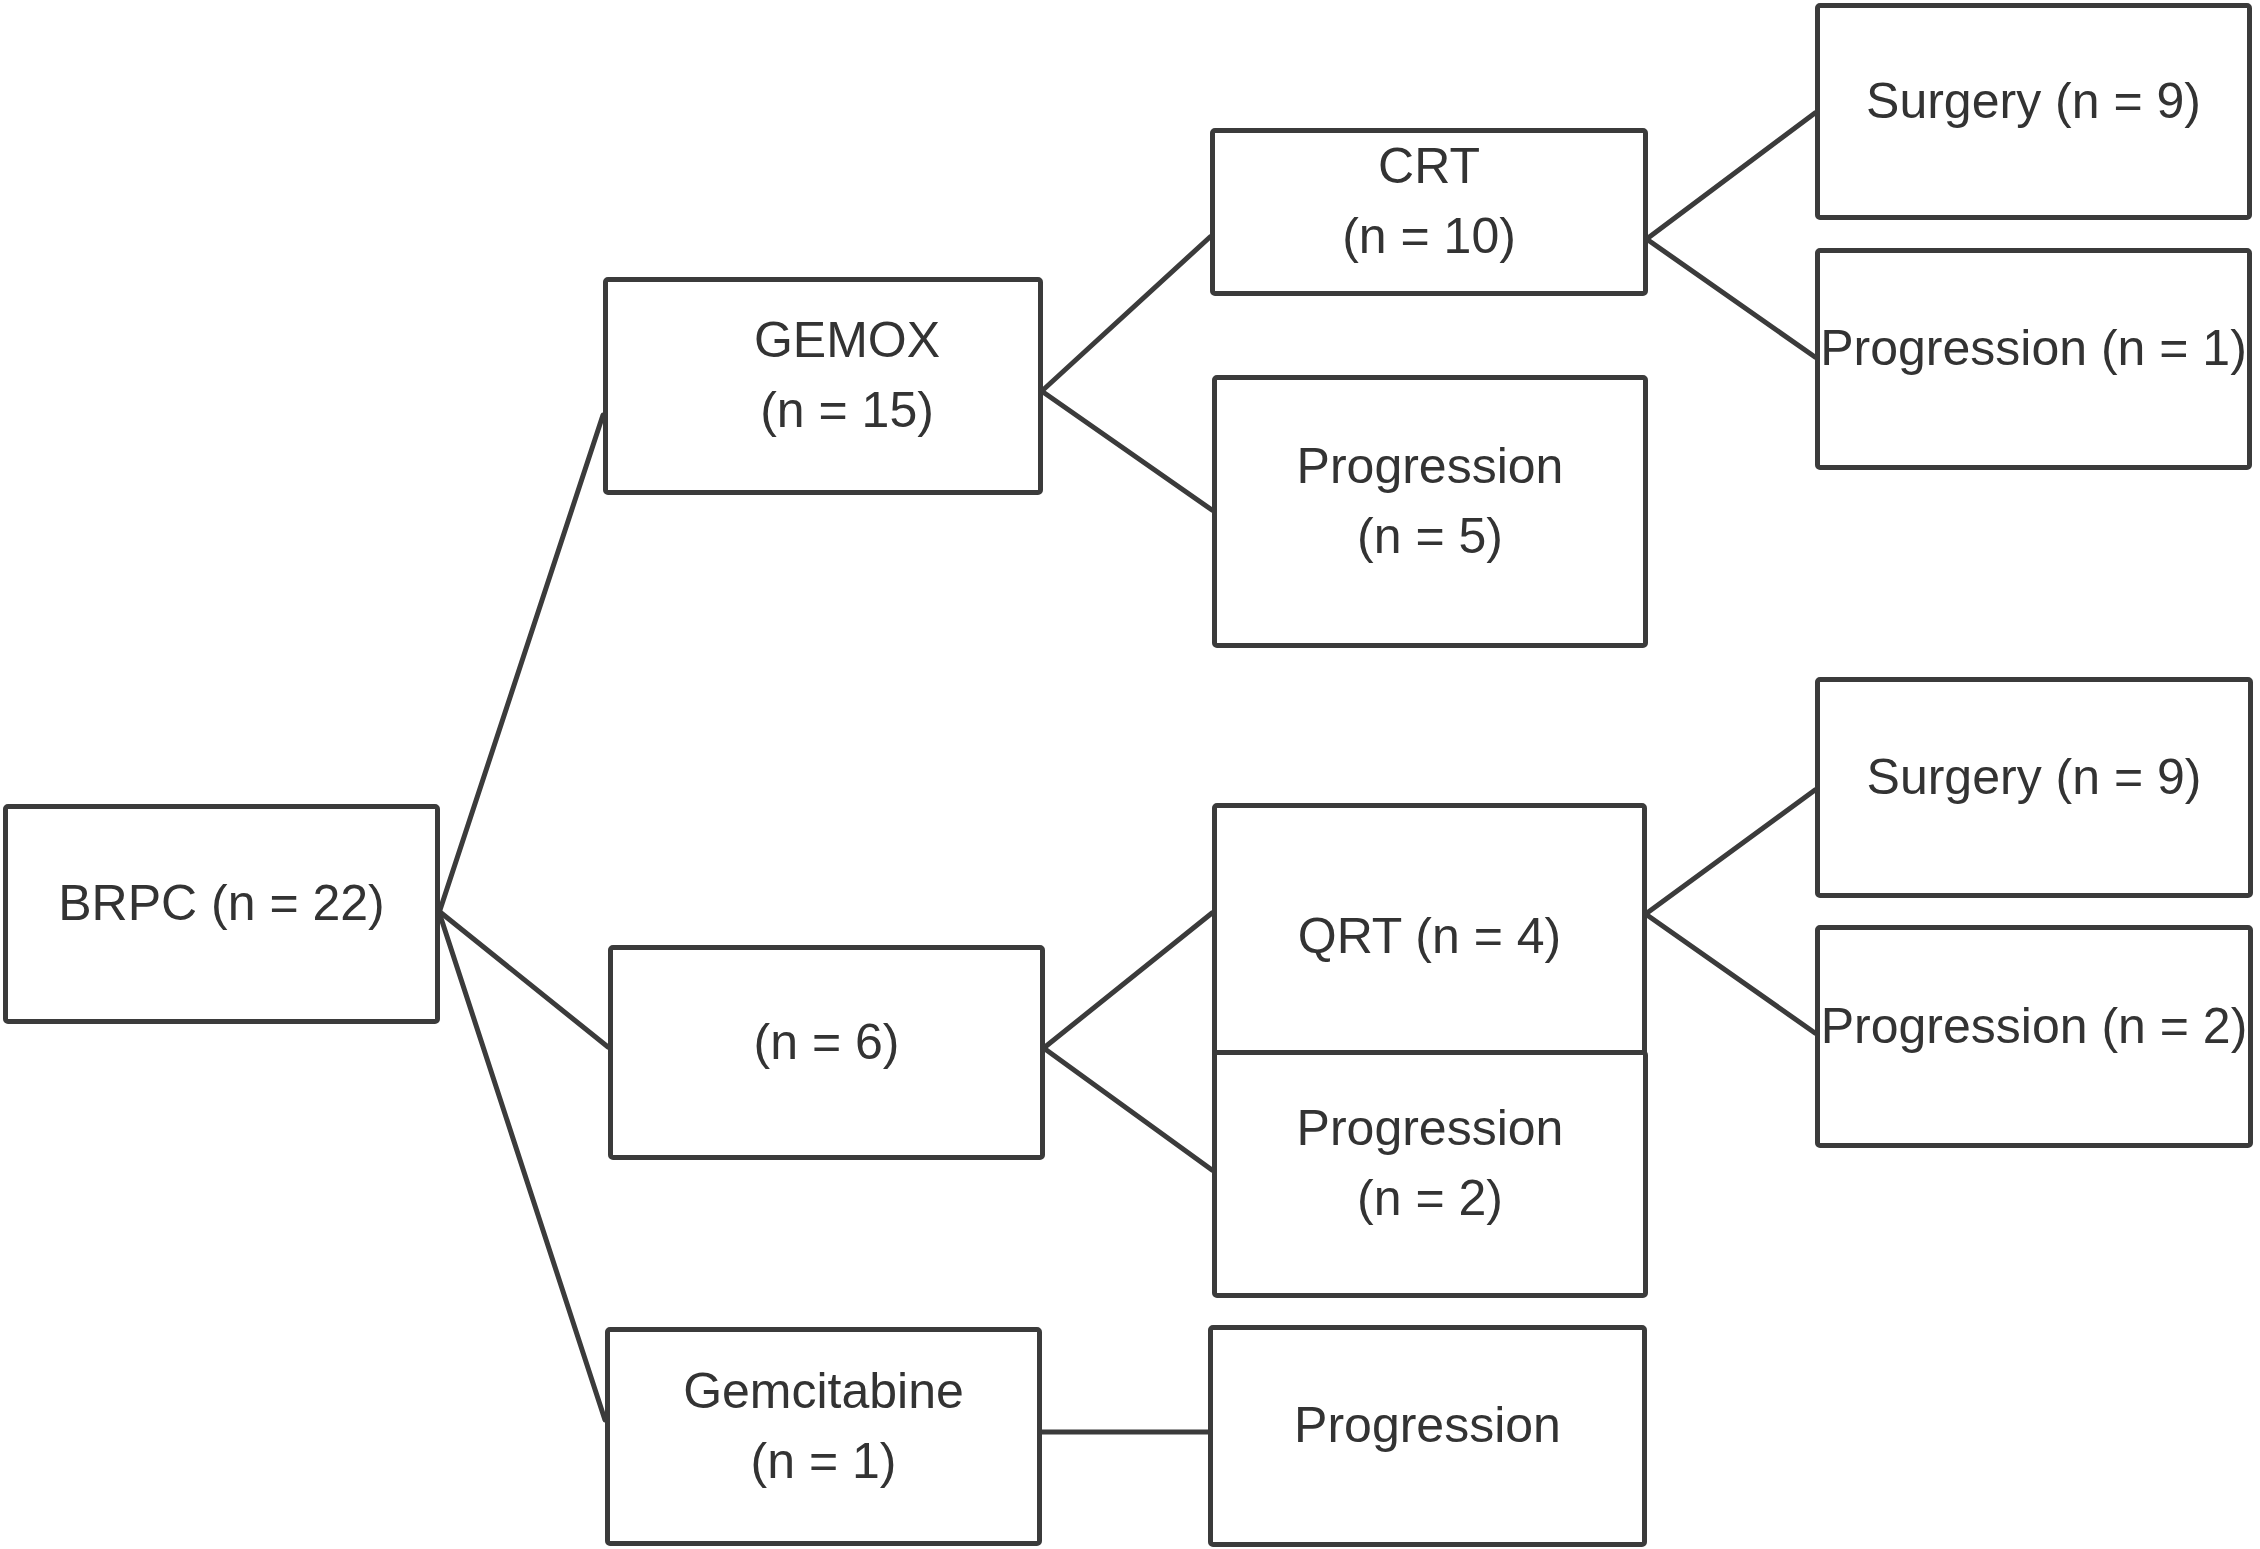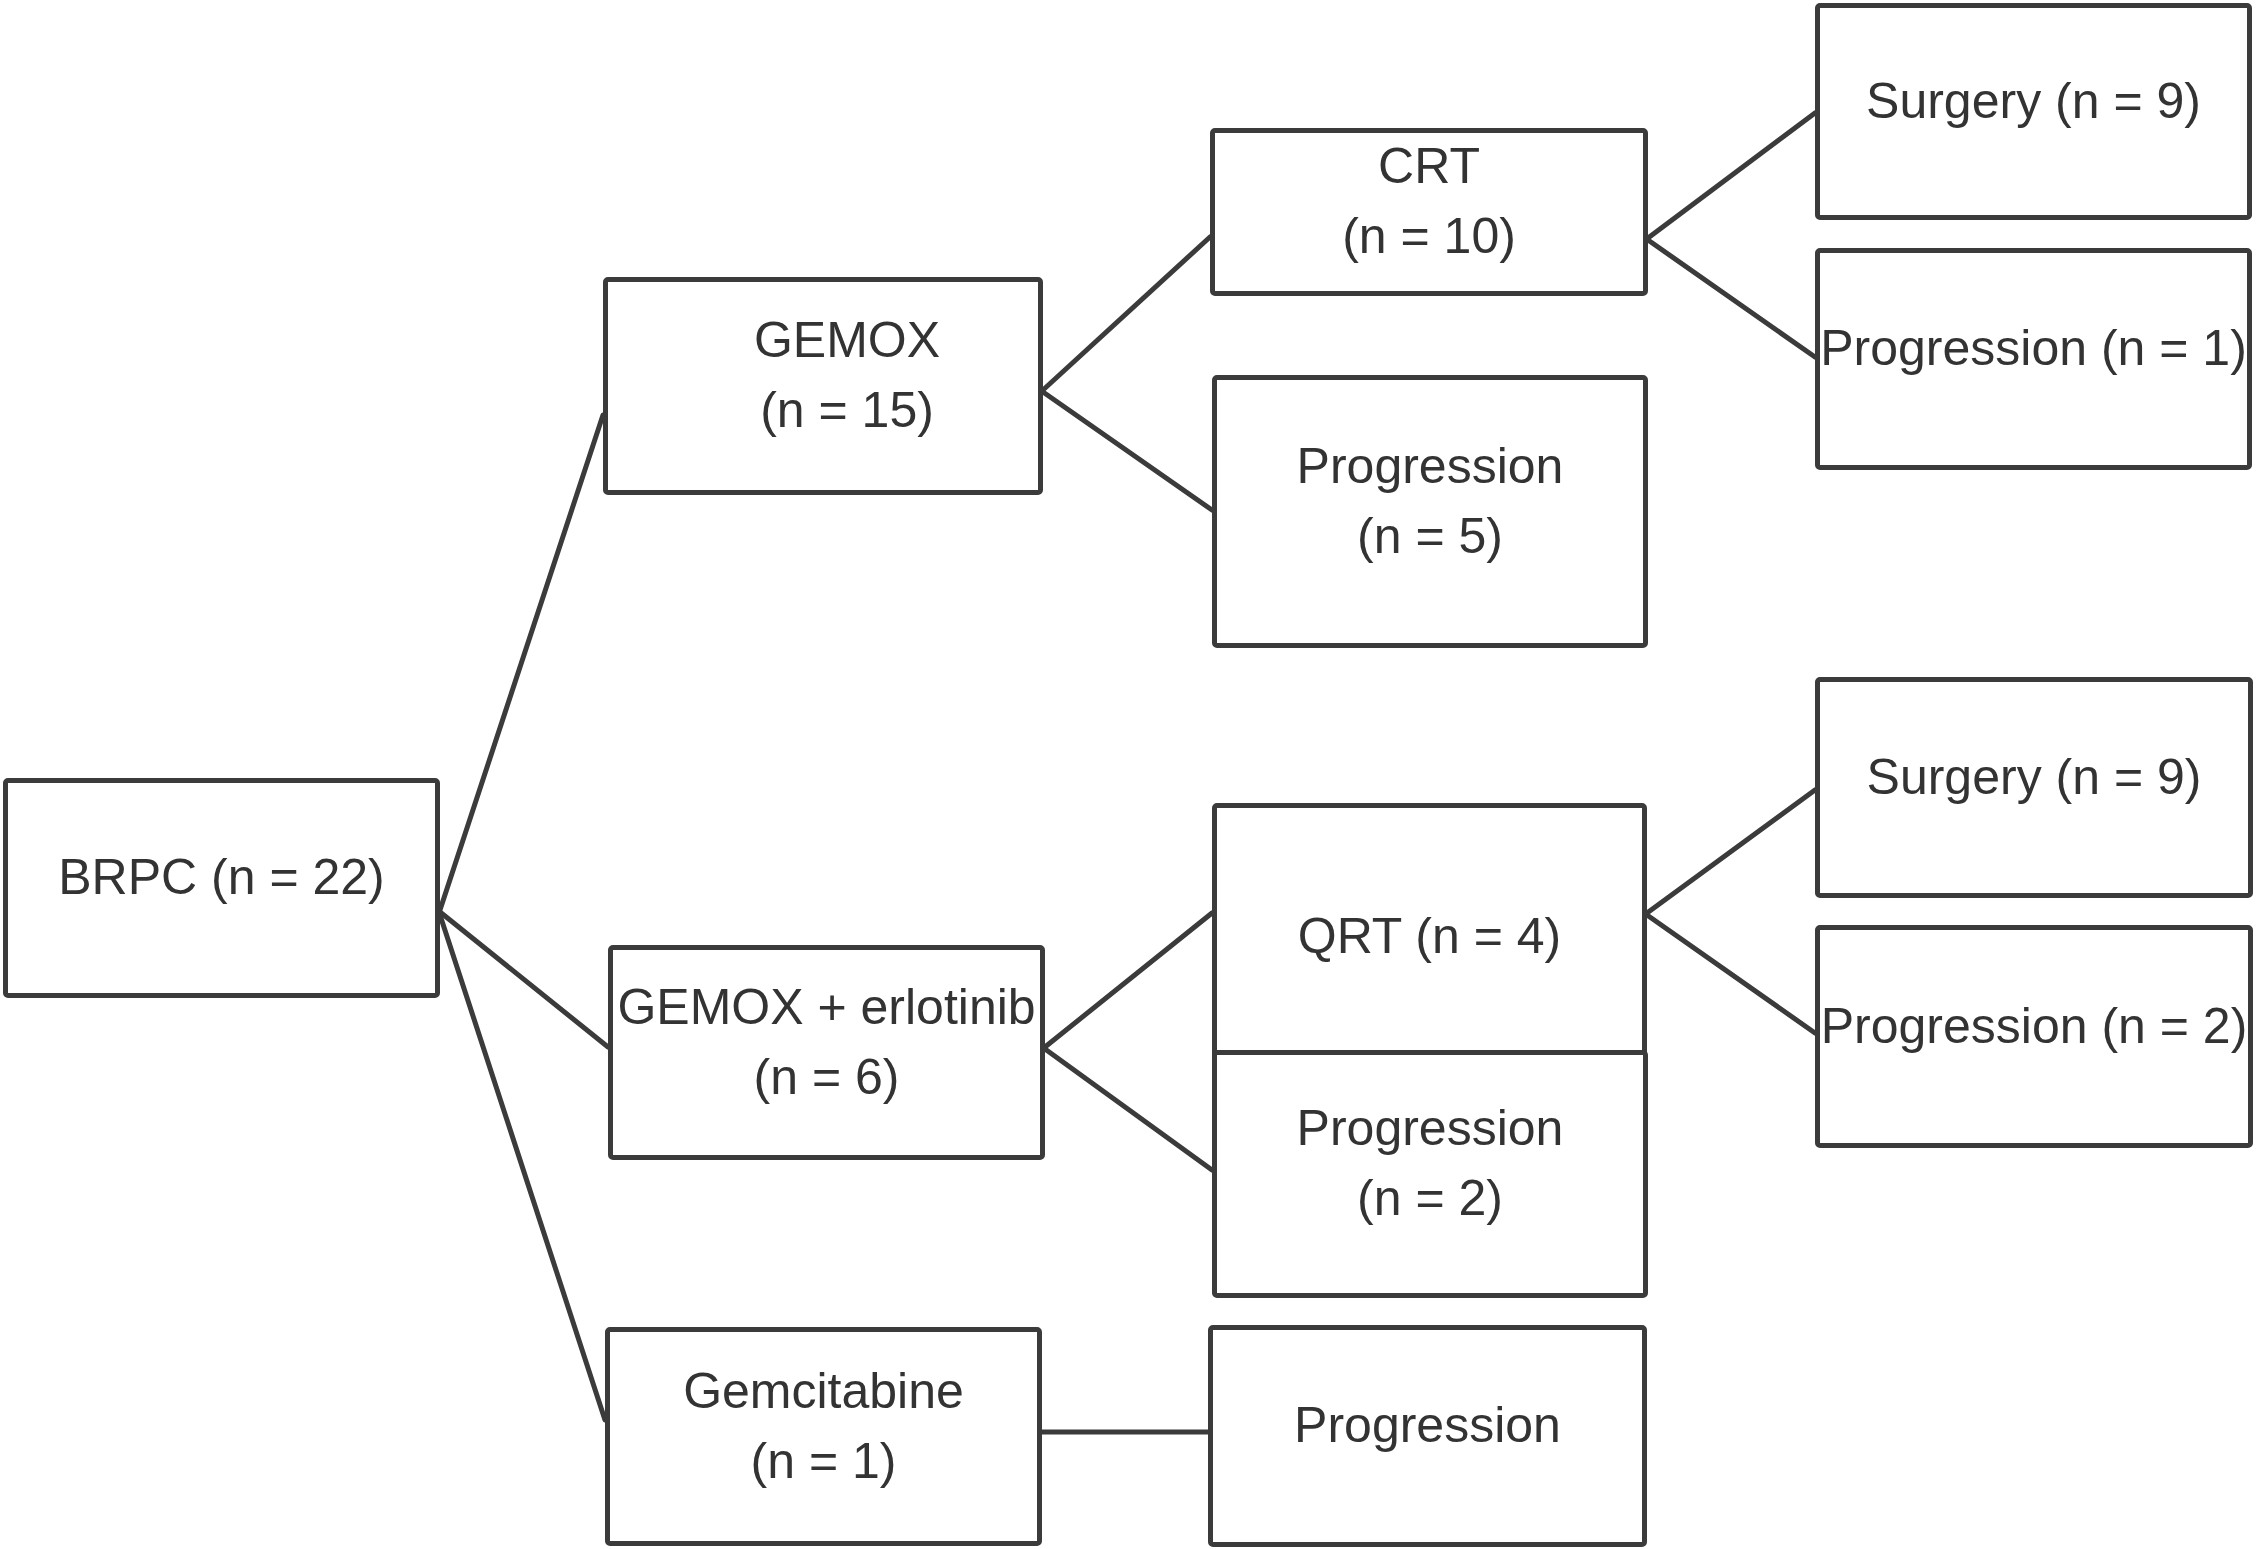--- a/index.html
+++ b/index.html
@@ -34,21 +34,21 @@
     justify-content: center;
     padding-bottom: 22px;
     color: #333333;
     font-size: 50px;
     line-height: 70px;
     text-align: center;
     white-space: nowrap;
   }
   .node .label-line { display: block; }
 
-  .n-brpc                { left: 3px;    top: 778px;  width: 437px; height: 220px; }
+  .n-brpc                { left: 3px;    top: 804px;  width: 437px; height: 220px; }
   .n-gemox               { left: 603px;  top: 277px;  width: 440px; height: 218px; padding-left: 48px; }
   .n-gemox-erlotinib     { left: 608px;  top: 945px;  width: 437px; height: 215px; }
   .n-gemcitabine         { left: 605px;  top: 1327px; width: 437px; height: 219px; }
   .n-crt                 { left: 1210px; top: 128px;  width: 438px; height: 168px; }
   .n-progression-5       { left: 1212px; top: 375px;  width: 436px; height: 273px; }
   .n-qrt                 { left: 1212px; top: 803px;  width: 435px; height: 288px; }
   .n-progression-2-mid   { left: 1212px; top: 1050px; width: 436px; height: 248px; }
   .n-progression-bottom  { left: 1208px; top: 1325px; width: 439px; height: 222px; }
   .n-surgery-9           { left: 1815px; top: 3px;    width: 437px; height: 217px; }
   .n-progression-1       { left: 1815px; top: 248px;  width: 437px; height: 222px; align-items: center; }
@@ -79,21 +79,20 @@
     <span class="label-line">BRPC (n = 22)</span>
     <span class="label-line"></span>
   </div>
 
   <div class="node n-gemox">
     <span class="label-line">GEMOX</span>
     <span class="label-line">(n = 15)</span>
   </div>
 
   <div class="node n-gemox-erlotinib">
-    <span class="label-line">GEMOX + erlotinib</span>
     <span class="label-line">(n = 6)</span>
   </div>
 
   <div class="node n-gemcitabine">
     <span class="label-line">Gemcitabine</span>
     <span class="label-line">(n = 1)</span>
   </div>
 
   <div class="node n-crt">
     <span class="label-line">CRT</span>

